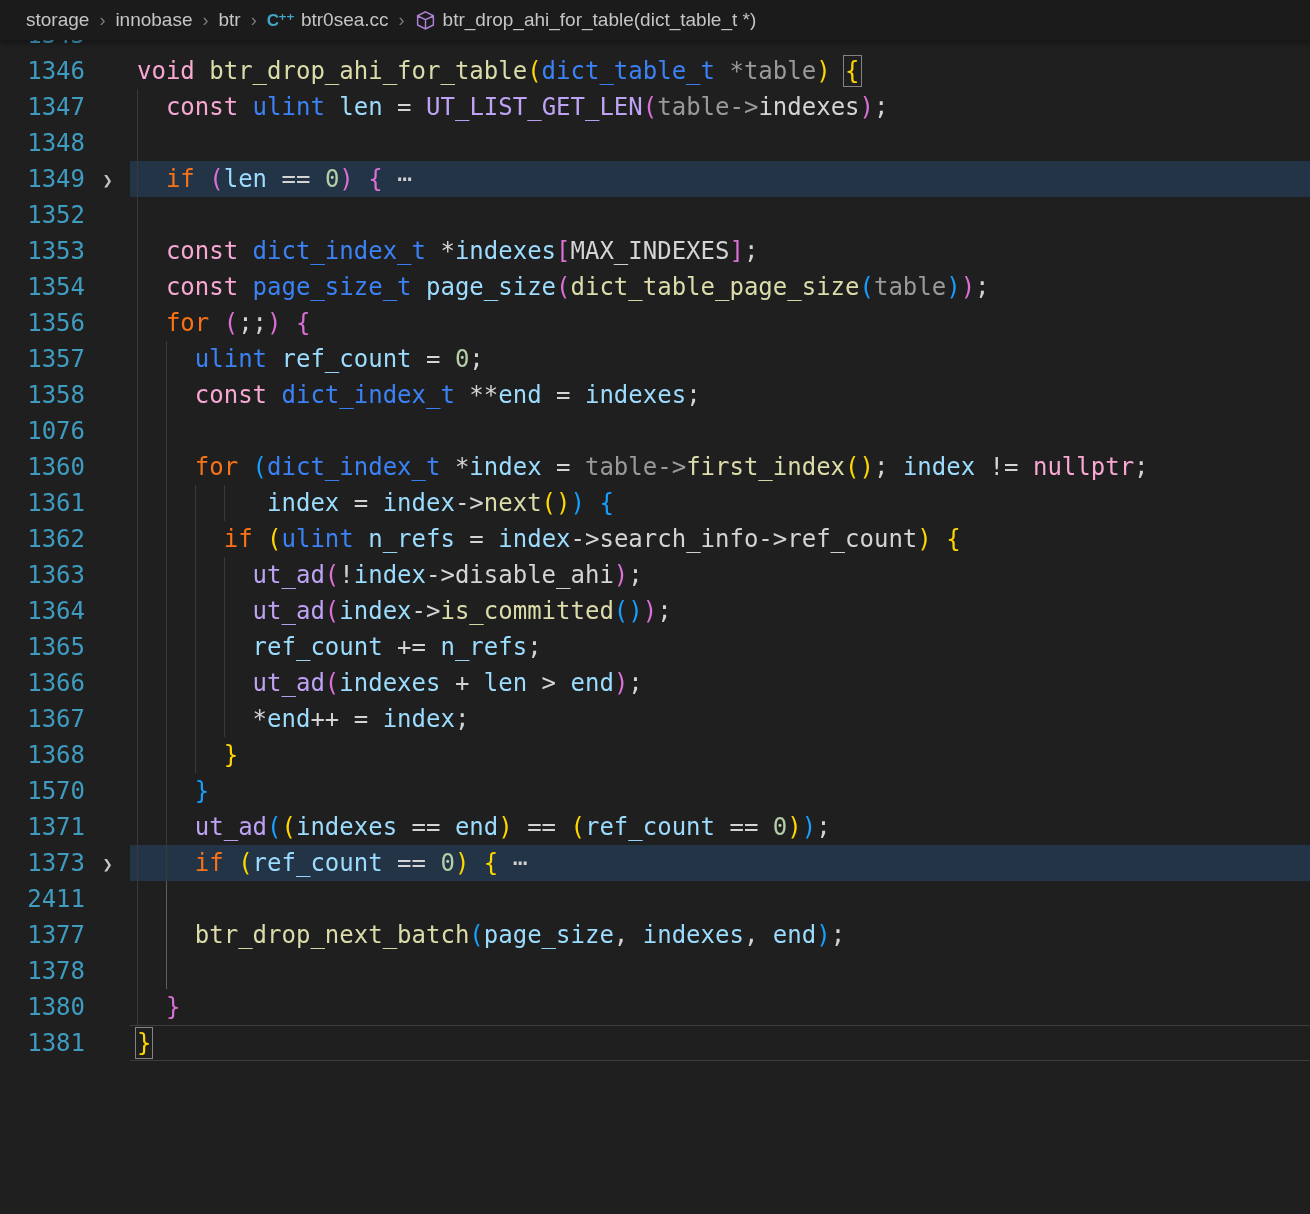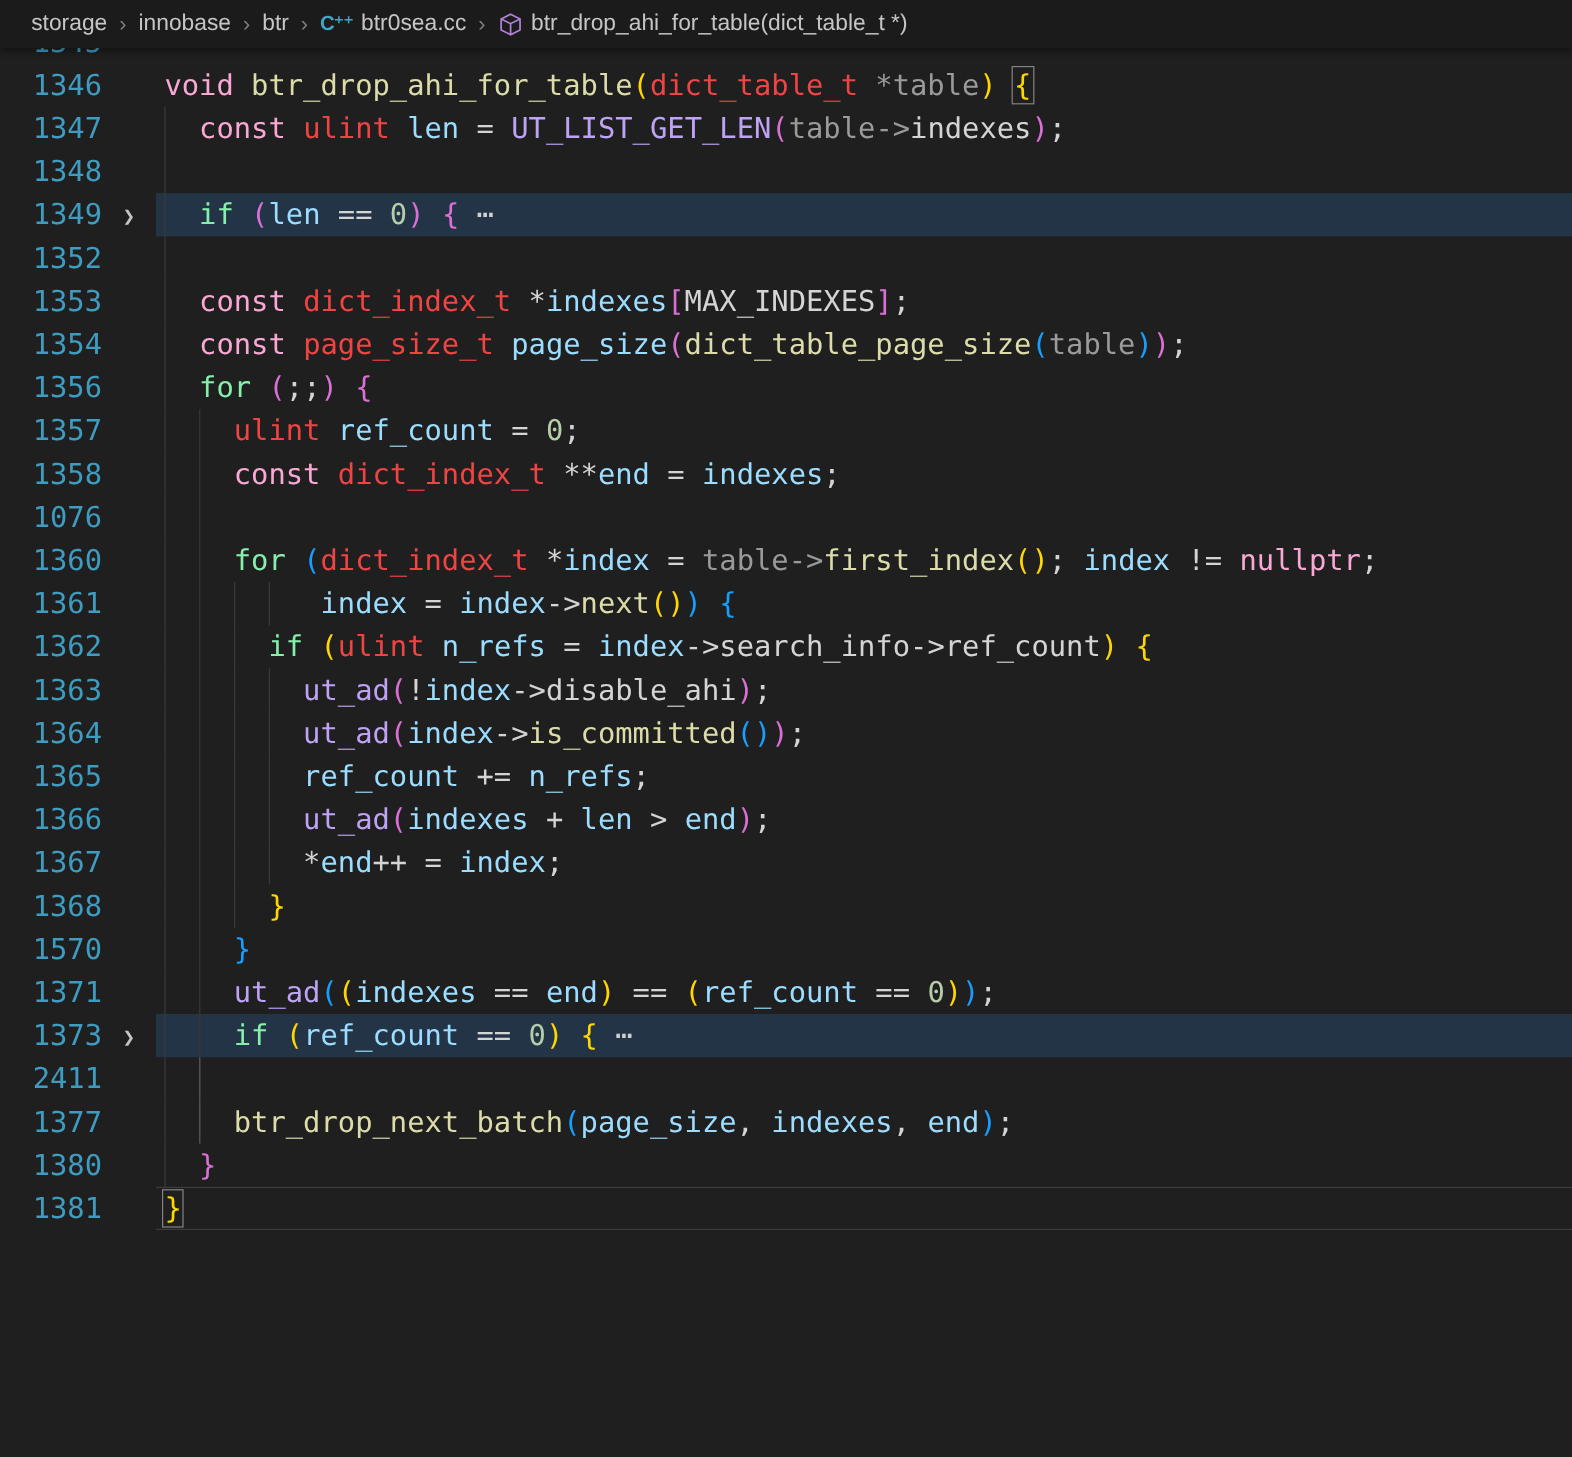--- a/index.html
+++ b/index.html
@@ -21,22 +21,22 @@
   .line .foldc{width:45px;flex:none;text-align:center;z-index:2;}
   .chev{color:#c5c5c5;font-size:17px;display:inline-block;transform:translateY(-1px);}
   .line .content{position:relative;flex:1;padding-left:7px;z-index:1;}
   .line.hl::before{content:"";position:absolute;left:130px;right:0;top:0;bottom:0;background:#233447;}
   .line.cur::after{content:"";position:absolute;left:130px;right:0;top:0;bottom:0;
       border-top:1px solid #3c3c3c;border-bottom:1px solid #3c3c3c;pointer-events:none;}
   .guide{position:absolute;top:0;bottom:0;width:1px;background:#393939;}
   .guide.act{background:#5e5e5e;}
   .code{position:relative;}
   
-  .code .p{color:#d4d4d4;} .code .k{color:#f9a8d4;} .code .c{color:#86efac;}
-  .code .t{color:#ef4444;} .code .f{color:#dcdcaa;} .code .v{color:#9cdcfe;}
+  .code .p{color:#d4d4d4;} .code .k{color:#f9a8d4;} .code .c{color:#f97316;}
+  .code .t{color:#3b82f6;} .code .f{color:#dcdcaa;} .code .v{color:#9cdcfe;}
   .code .m{color:#bea3f5;} .code .a{color:#9a9a9a;} .code .n{color:#b5cea8;}
   .code .G{color:#ffd700;} .code .O{color:#da70d6;} .code .B{color:#179fff;}
   .code .d{color:#d0d0d0;}
   .code .x{color:#ffd700;outline:1px solid #848484;outline-offset:1px;}
 </style>
 </head>
 <body>
 
 <div id="screen">
   <div class="bc">
@@ -84,16 +84,17 @@
       <div class="line"><div class="num">1364</div><div class="foldc"></div><div class="content"><span class="guide" style="left: calc(0ch + 7px);"></span><span class="guide" style="left: calc(2ch + 7px);"></span><span class="guide" style="left: calc(4ch + 7px);"></span><span class="guide" style="left: calc(6ch + 7px);"></span><span class="code"><span class="p">        </span><span class="m">ut_ad</span><span class="O">(</span><span class="v">index</span><span class="p">-&gt;</span><span class="f">is_committed</span><span class="B">()</span><span class="O">)</span><span class="p">;</span></span></div></div>
       <div class="line"><div class="num">1365</div><div class="foldc"></div><div class="content"><span class="guide" style="left: calc(0ch + 7px);"></span><span class="guide" style="left: calc(2ch + 7px);"></span><span class="guide" style="left: calc(4ch + 7px);"></span><span class="guide" style="left: calc(6ch + 7px);"></span><span class="code"><span class="p">        </span><span class="v">ref_count</span><span class="p"> += </span><span class="v">n_refs</span><span class="p">;</span></span></div></div>
       <div class="line"><div class="num">1366</div><div class="foldc"></div><div class="content"><span class="guide" style="left: calc(0ch + 7px);"></span><span class="guide" style="left: calc(2ch + 7px);"></span><span class="guide" style="left: calc(4ch + 7px);"></span><span class="guide" style="left: calc(6ch + 7px);"></span><span class="code"><span class="p">        </span><span class="m">ut_ad</span><span class="O">(</span><span class="v">indexes</span><span class="p"> + </span><span class="v">len</span><span class="p"> &gt; </span><span class="v">end</span><span class="O">)</span><span class="p">;</span></span></div></div>
       <div class="line"><div class="num">1367</div><div class="foldc"></div><div class="content"><span class="guide" style="left: calc(0ch + 7px);"></span><span class="guide" style="left: calc(2ch + 7px);"></span><span class="guide" style="left: calc(4ch + 7px);"></span><span class="guide" style="left: calc(6ch + 7px);"></span><span class="code"><span class="p">        </span><span class="p">*</span><span class="v">end</span><span class="p">++ = </span><span class="v">index</span><span class="p">;</span></span></div></div>
       <div class="line"><div class="num">1368</div><div class="foldc"></div><div class="content"><span class="guide" style="left: calc(0ch + 7px);"></span><span class="guide" style="left: calc(2ch + 7px);"></span><span class="guide" style="left: calc(4ch + 7px);"></span><span class="code"><span class="p">      </span><span class="G">}</span></span></div></div>
       <div class="line"><div class="num">1570</div><div class="foldc"></div><div class="content"><span class="guide" style="left: calc(0ch + 7px);"></span><span class="guide" style="left: calc(2ch + 7px);"></span><span class="code"><span class="p">    </span><span class="B">}</span></span></div></div>
       <div class="line"><div class="num">1371</div><div class="foldc"></div><div class="content"><span class="guide" style="left: calc(0ch + 7px);"></span><span class="guide" style="left: calc(2ch + 7px);"></span><span class="code"><span class="p">    </span><span class="m">ut_ad</span><span class="B">(</span><span class="G">(</span><span class="v">indexes</span><span class="p"> == </span><span class="v">end</span><span class="G">)</span><span class="p"> == </span><span class="G">(</span><span class="v">ref_count</span><span class="p"> == </span><span class="n">0</span><span class="G">)</span><span class="B">)</span><span class="p">;</span></span></div></div>
       <div class="line hl"><div class="num">1373</div><div class="foldc"><span class="chev">❯</span></div><div class="content"><span class="guide" style="left: calc(0ch + 7px);"></span><span class="guide" style="left: calc(2ch + 7px);"></span><span class="code"><span class="p">    </span><span class="c">if</span><span class="p"> </span><span class="G">(</span><span class="v">ref_count</span><span class="p"> == </span><span class="n">0</span><span class="G">)</span><span class="p"> </span><span class="G">{</span><span class="d"> ⋯</span></span></div></div>
       <div class="line"><div class="num">2411</div><div class="foldc"></div><div class="content"><span class="guide" style="left: calc(0ch + 7px);"></span><span class="guide act" style="left: calc(2ch + 7px);"></span><span class="code"></span></div></div>
       <div class="line"><div class="num">1377</div><div class="foldc"></div><div class="content"><span class="guide" style="left: calc(0ch + 7px);"></span><span class="guide act" style="left: calc(2ch + 7px);"></span><span class="code"><span class="p">    </span><span class="f">btr_drop_next_batch</span><span class="B">(</span><span class="v">page_size</span><span class="p">, </span><span class="v">indexes</span><span class="p">, </span><span class="v">end</span><span class="B">)</span><span class="p">;</span></span></div></div>
+      <div class="line"><div class="num">1378</div><div class="foldc"></div><div class="content"><span class="guide" style="left: calc(0ch + 7px);"></span><span class="guide act" style="left: calc(2ch + 7px);"></span><span class="code"></span></div></div>
       <div class="line"><div class="num">1380</div><div class="foldc"></div><div class="content"><span class="guide" style="left: calc(0ch + 7px);"></span><span class="code"><span class="p">  </span><span class="O">}</span></span></div></div>
       <div class="line cur"><div class="num">1381</div><div class="foldc"></div><div class="content"><span class="code"><span class="x">}</span></span></div></div>
     </div>
 </div>
 
 </body></html>

